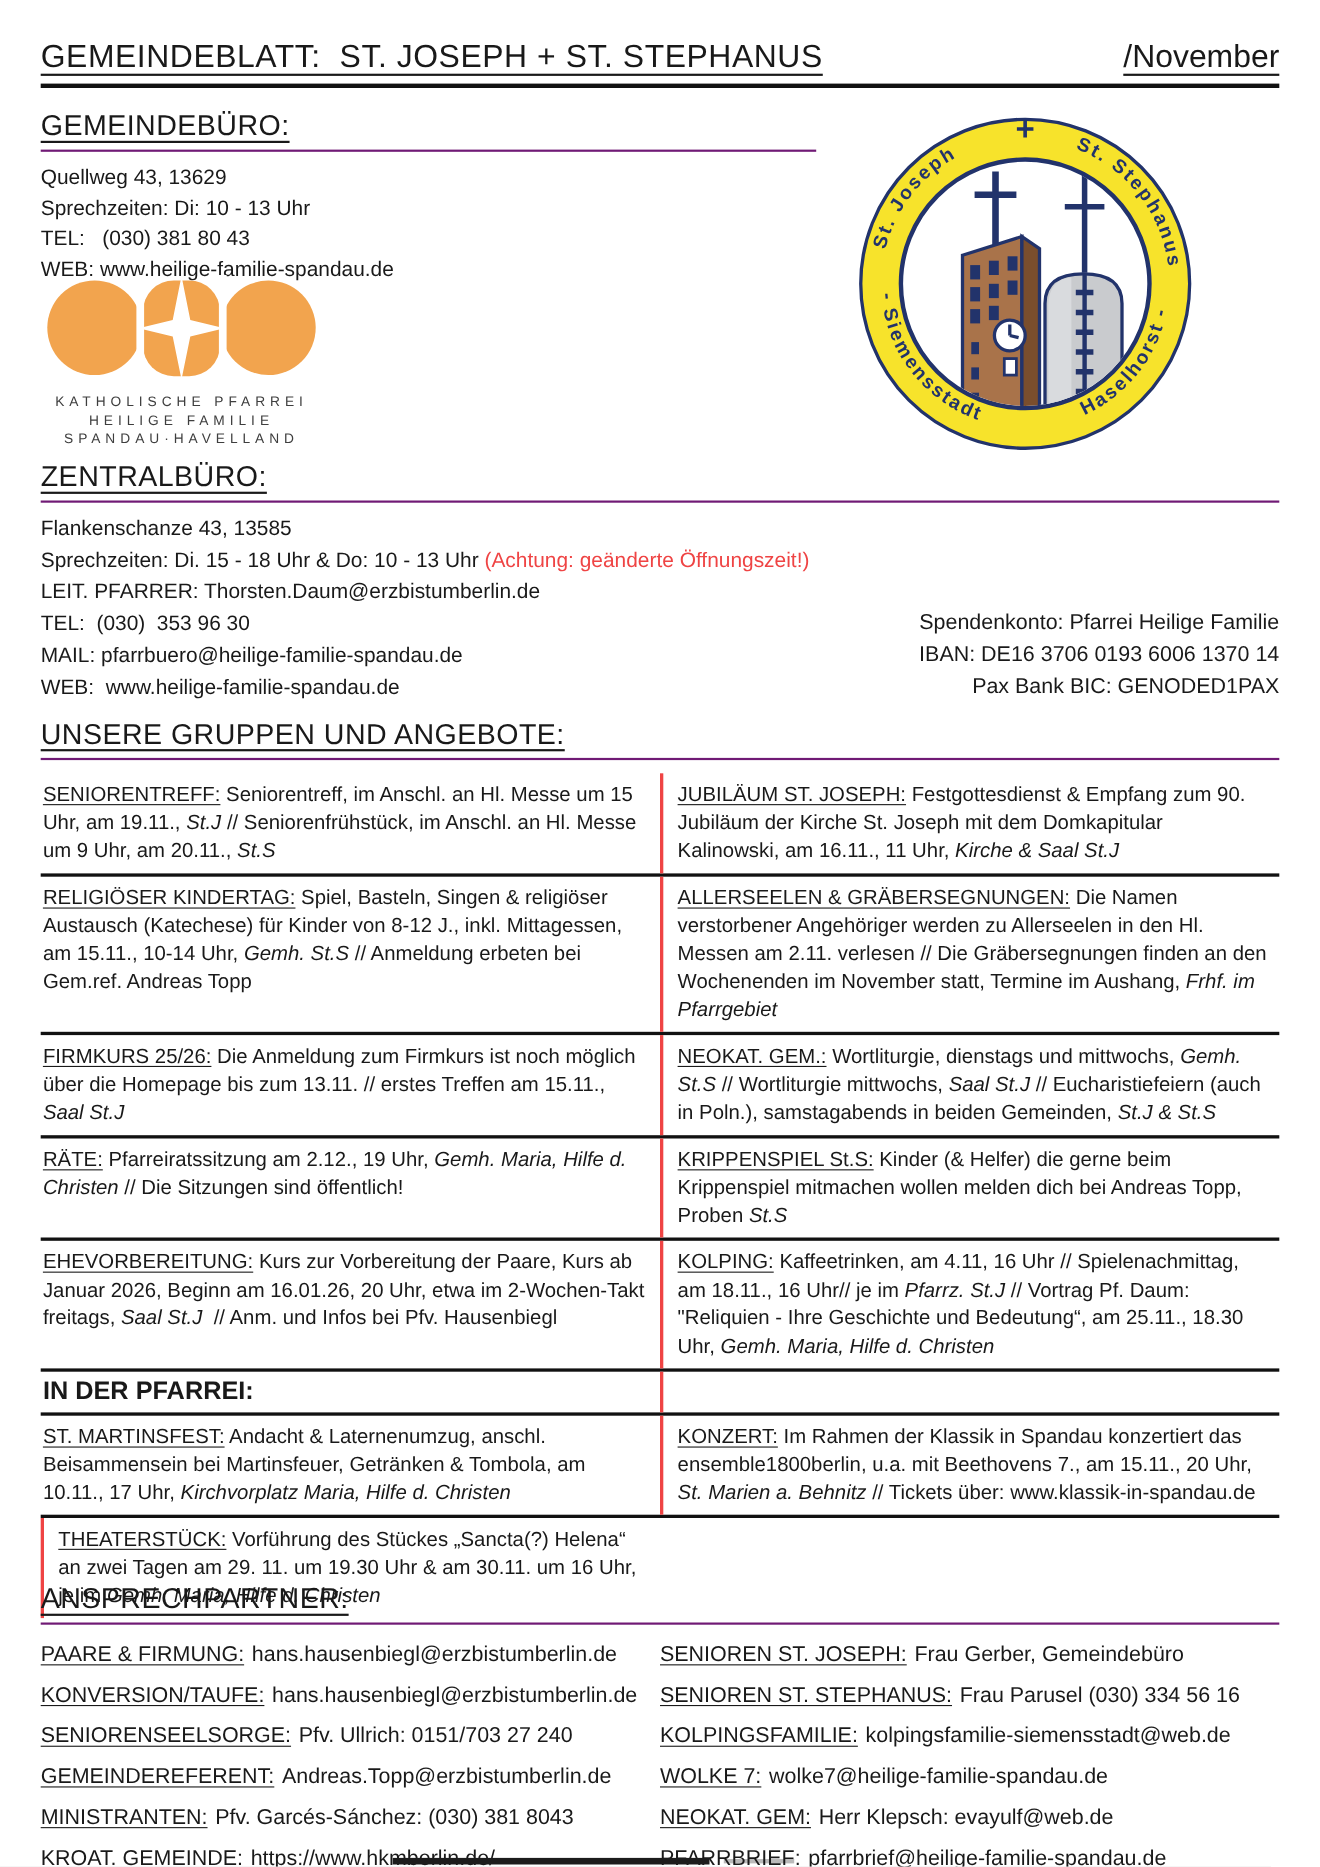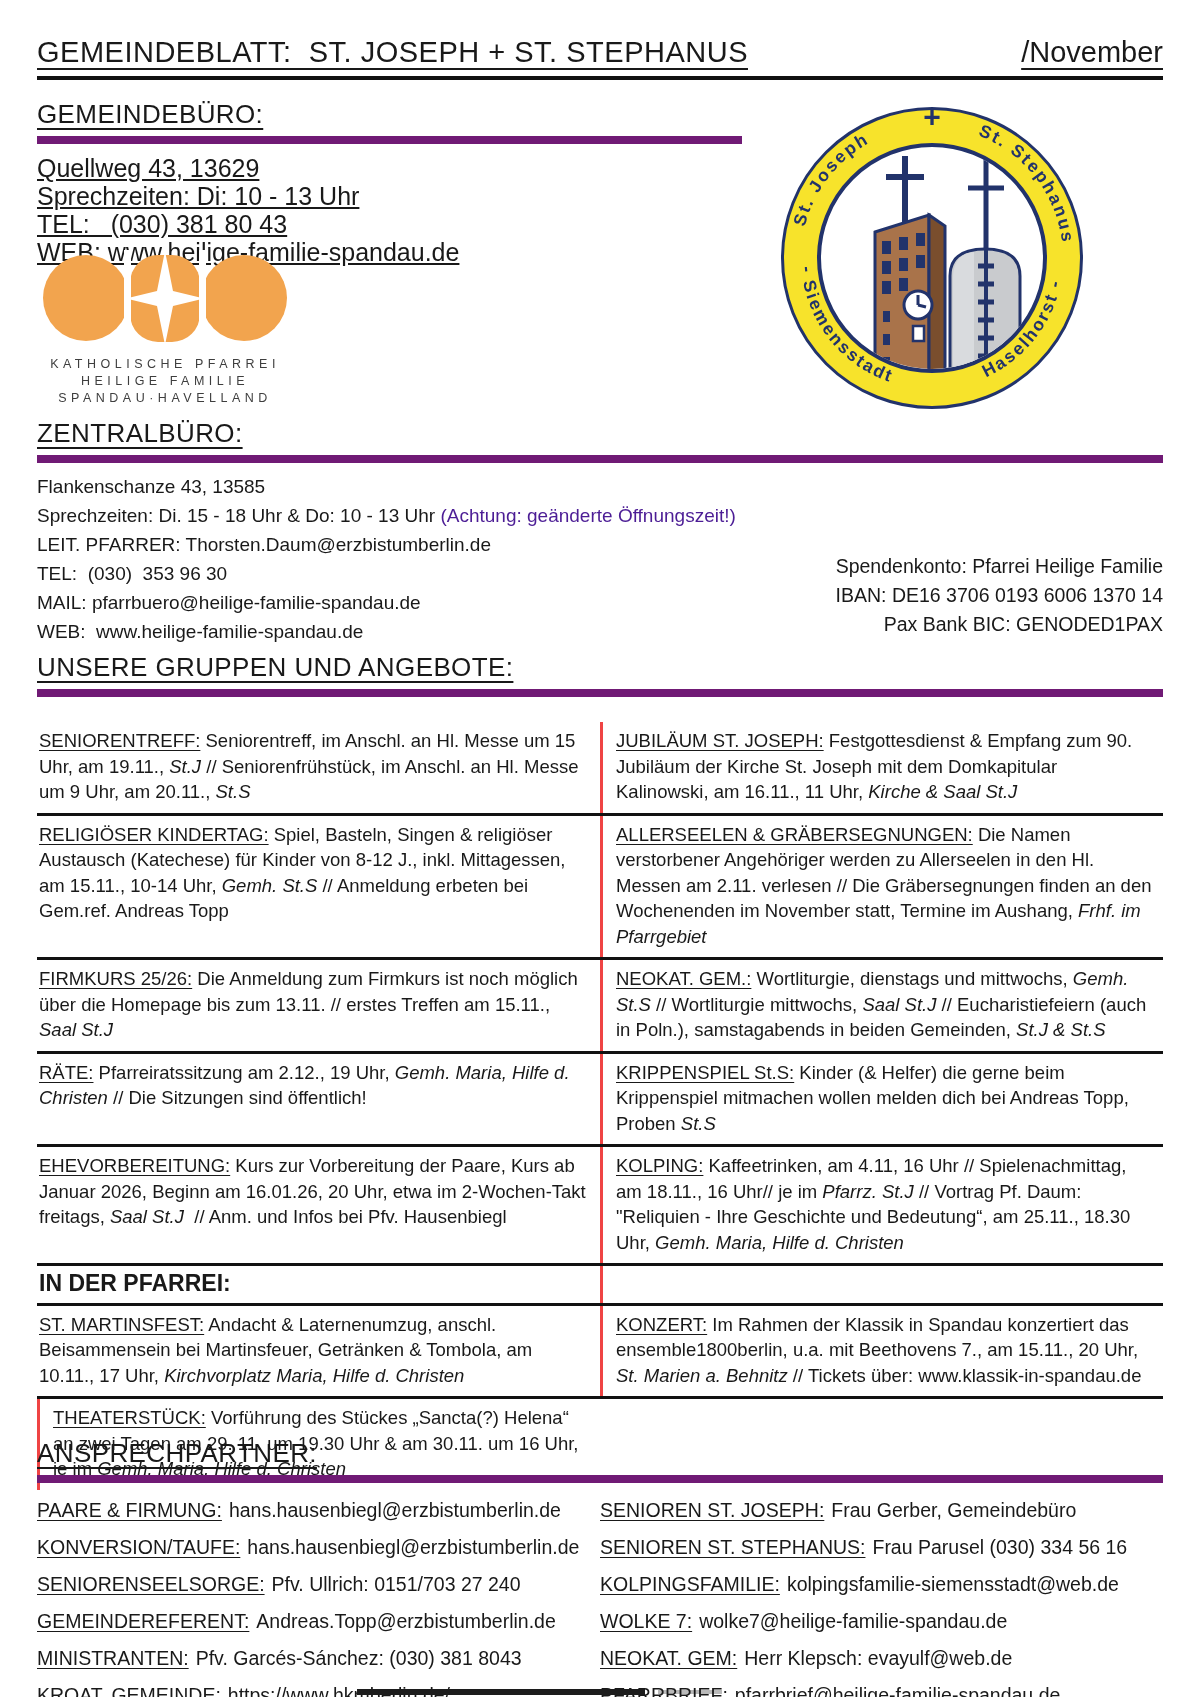--- a/index.html
+++ b/index.html
@@ -10,37 +10,37 @@
   .abs{position:absolute;}
   .keepspace{white-space:pre-wrap;}
 
   
   .doc-header{
     top:36px;left:37px;width:1126px;display:flex;justify-content:space-between;align-items:flex-end;
     border-bottom:4px solid #111;padding-bottom:7px;
   }
   .doc-title{font-size:29px;letter-spacing:.5px;text-decoration:underline;text-underline-offset:6px;}
   .doc-month{font-size:29px;text-decoration:underline;text-underline-offset:6px;}
-  .sec-head{border-bottom:8px solid #701a75;padding-bottom:6px;}
+  .sec-head{border-bottom:2px solid #701a75;padding-bottom:6px;}
   .sec-head .ht{font-size:26px;letter-spacing:.4px;text-decoration:underline;text-underline-offset:5px;}
 
   
-  .addr-lines{margin-top:10px;font-size:25px;line-height:28px;text-decoration:underline;}
+  .addr-lines{margin-top:10px;font-size:19px;line-height:28px;}
   .zb-lines{margin-top:9px;font-size:19px;line-height:29px;}
-  .seg-r{color:#4c1d95;}
+  .seg-r{color:#ef4444;}
   .seg-i{font-style:italic;}
   .seg-u{text-decoration:underline;text-underline-offset:3px;}
   .spenden{text-align:right;font-size:19.5px;line-height:29px;}
 
   
   .logo-caption{margin-top:6px;text-align:center;font-size:12.5px;letter-spacing:4.5px;color:#3e3e3e;line-height:17px;}
 
   
   .groups{top:652px;left:37px;width:1126px;}
-  .gtable{margin-top:25px;border-collapse:collapse;}
+  .gtable{margin-top:12px;border-collapse:collapse;}
   .trow{display:flex;}
   .trow + .trow{border-top:3px solid #111;}
   .tcell{width:50%;box-sizing:border-box;font-size:18.5px;line-height:25.5px;padding:6px 10px 8px 2px;}
   .tcell.r{border-left:3px solid #ef4444;padding-left:13px;}
   .subhead-cell{font-size:23px;font-weight:bold;padding:5px 10px 6px 2px;}
 
   
   .contacts{top:1438px;left:37px;width:1126px;}
   .clist{margin-top:14px;display:grid;grid-template-columns:563px 1fr;column-gap:0;}
   .citem{font-size:19.5px;line-height:26px;margin-bottom:11px;}

